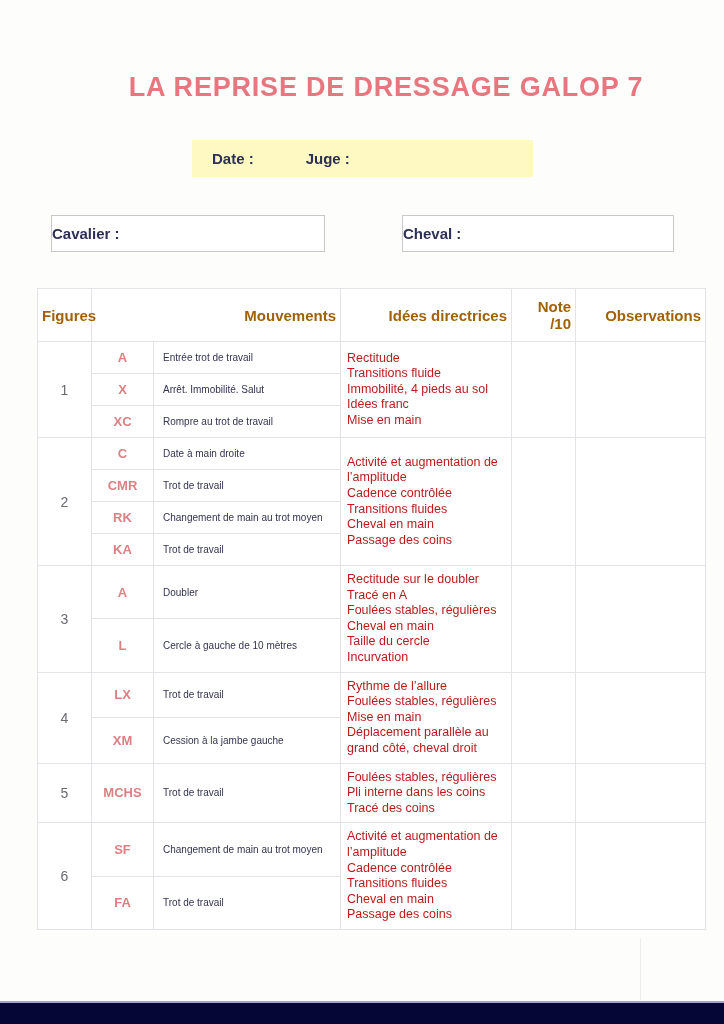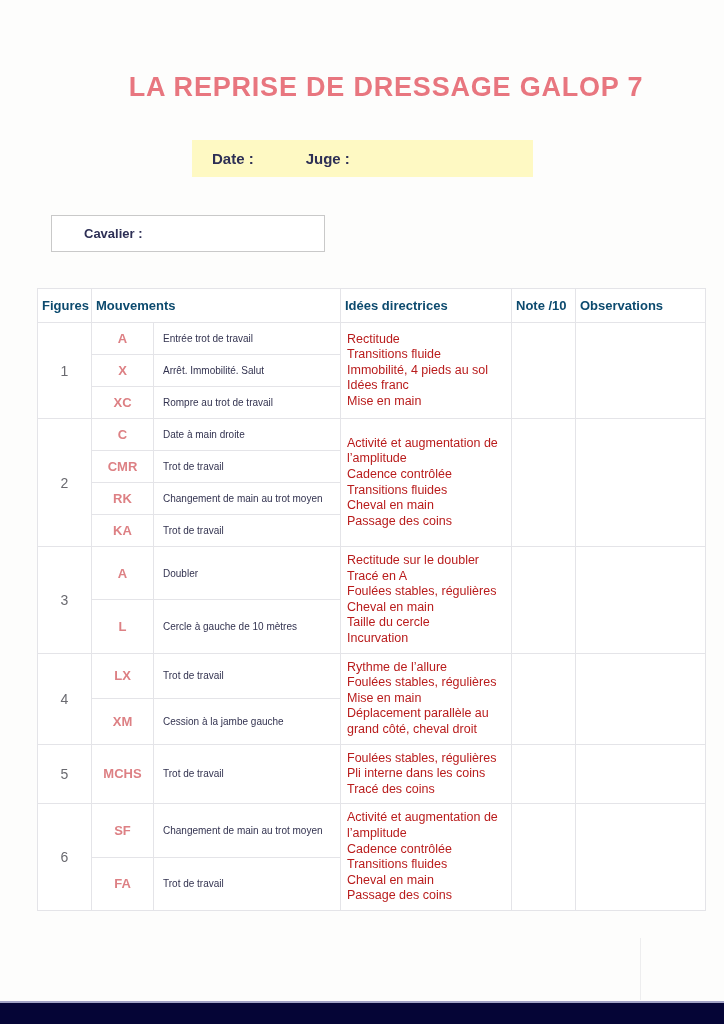--- a/index.html
+++ b/index.html
@@ -47,44 +47,44 @@
     top: 215px;
     height: 35px;
     background: #ffffff;
     border: 1px solid #c9c9c9;
     display: flex;
     align-items: center;
   }
   .field-box.cavalier { left: 51px; width: 272px; }
   .field-box.cheval  { left: 402px; width: 270px; }
   .field-label {
-    margin-left: 32px;
+    margin-left: 0;
     color: #2d2f55;
-    font-size: 13px;
+    font-size: 15px;
     font-weight: 600;
   }
   table.dressage-table {
     position: absolute;
     left: 37px;
     top: 288px;
     width: 668px;
     border-collapse: collapse;
     table-layout: fixed;
     border: 1px solid #cfcfd4;
     background: #ffffff;
   }
   .dressage-table th, .dressage-table td {
     border: 1px solid #e4e4e8;
   }
   .dressage-table th {
-    color: #0c4a6e;
-    font-weight: 600;
-    font-size: 13px;
+    color: #a16207;
+    font-weight: 600;
+    font-size: 15px;
     padding: 9px 4px;
-    text-align: left;
+    text-align: right;
   }
   .dressage-table tbody tr { height: 32px; }
   .dressage-table td { vertical-align: middle; }
   td.figure-cell {
     text-align: center;
     color: #6a6a70;
     font-size: 14px;
   }
   td.letter-cell {
     text-align: center;
@@ -132,20 +132,23 @@
 
   <div class="date-judge-bar">
     <span class="bar-label date">Date :</span>
     <span class="bar-label juge">Juge :</span>
   </div>
 
   <div class="field-box cavalier">
     <span class="field-label">Cavalier :</span>
   </div>
 
+  <div class="field-box cheval">
+    <span class="field-label">Cheval :</span>
+  </div>
 
   <table class="dressage-table">
     <colgroup>
       <col style="width:54px">
       <col style="width:62px">
       <col style="width:187px">
       <col style="width:171px">
       <col style="width:64px">
       <col style="width:130px">
     </colgroup>

